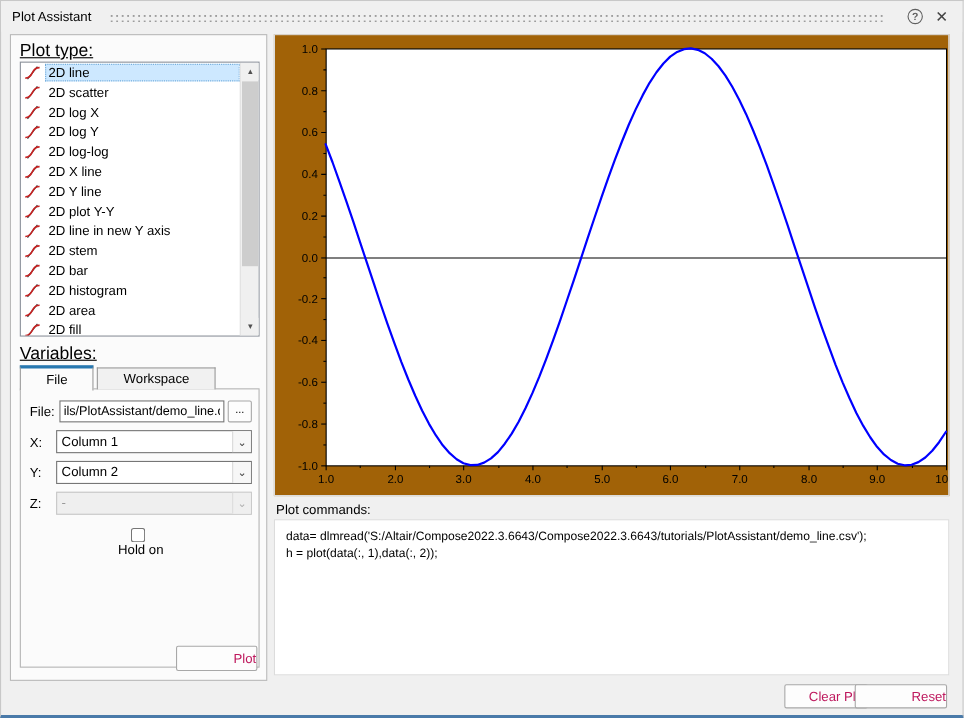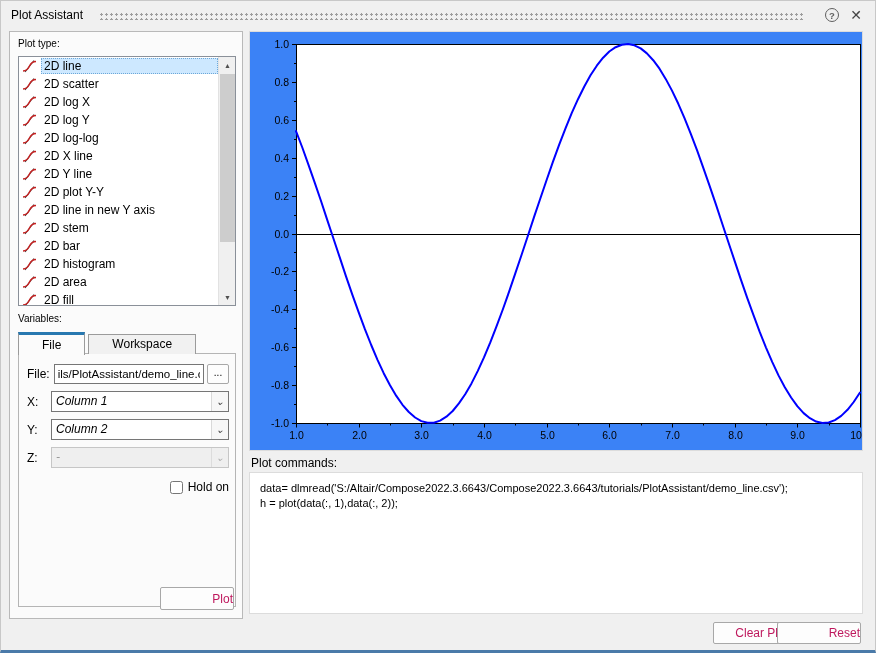--- a/index.html
+++ b/index.html
@@ -20,21 +20,21 @@
     background-image: radial-gradient(circle, #9d9d9d 1px, transparent 1.3px);
     background-size: 5px 5px; background-position: 0 0; }
   .tb-btn { width: 18px; height: 18px; display: flex; align-items: center; justify-content: center;
     color: #555; cursor: default; margin-left: 6px; font-size: 12px; }
   .help-circle { width: 14px; height: 14px; border: 1.4px solid #606060; border-radius: 50%;
     display: flex; align-items: center; justify-content: center; font-size: 9.5px; font-weight: bold; color: #606060; }
   .close-x { font-size: 14px; color: #444; }
   
   .left-panel { position: absolute; left: 8px; top: 30px; width: 234px; height: 588px;
     background: #fbfbfb; border: 1px solid #b9b9b9; }
-  .sec-label { position: absolute; left: 8px; font-size: 10px; color: #000; }
+  .sec-label { position: absolute; left: 8px; font-size: 16px; color: #000; text-decoration: underline; }
   .listbox { position: absolute; left: 8px; top: 24px; width: 218px; height: 250px;
     background: #fff; border: 1px solid #8a9099; overflow: hidden; }
   .list-inner { position: absolute; left: 0; top: 0; right: 17px; bottom: 0; overflow: hidden; }
   .pt-item { display: flex; align-items: center; height: 18px; padding-left: 3px; cursor: default; }
   .pt-icon { width: 16px; height: 15px; flex: 0 0 16px; display: flex; align-items: center; }
   .pt-item .lbl { flex: 1; font-size: 12px; line-height: 16px; padding: 0 3px; margin-left: 3px;
     white-space: nowrap; overflow: hidden; }
   .pt-item.selected .lbl { background: #cde8ff; outline: 1px dotted #6da8d8; outline-offset: -1px; }
   
   .vscroll { position: absolute; top: 0; right: 0; width: 17px; bottom: 0; background: #f0f0f0; border-left: 1px solid #e2e2e2; }
@@ -52,36 +52,36 @@
   .frow { display: flex; align-items: center; margin-bottom: 7px; font-size: 12px; }
   .frow label { margin-right: 4px; white-space: nowrap; }
   .frow.compact { font-size: 11.5px; }
   input[type="text"] { height: 20px; border: 1px solid #767676; background: #fff; font-family: "Liberation Sans", sans-serif;
     font-size: 11.5px; padding: 0 3px; }
   .file-input { flex: 1; min-width: 0; }
   .browse-btn { width: 22px; height: 20px; margin-left: 3px; background: #fdfdfd; border: 1px solid #a8a8a8;
     font-size: 10px; line-height: 16px; text-align: center; border-radius: 2px; cursor: default; }
   .mini-input { width: 30px; height: 19px; }
   .mini-input2 { width: 26px; height: 19px; }
-  .combo { position: relative; flex: 1; height: 21px; border: 1px solid #767676; background: #fff; font-style: italic; }
+  .combo { position: relative; flex: 1; height: 21px; border: 1px solid #767676; background: #fff; }
   .combo .val { position: absolute; left: 4px; top: 0; line-height: 19px; font-size: 12px; }
   .combo .arrow { position: absolute; right: 0; top: 0; bottom: 0; width: 17px; border-left: 1px solid #d9d9d9;
     background: #f7f7f7; display: flex; align-items: center; justify-content: center; font-size: 10px; color: #444; }
   .combo.disabled { background: #efefef; border-color: #c6c6c6; }
   .combo.disabled .val { color: #9a9a9a; }
   .combo.disabled .arrow { color: #b0b0b0; background: #efefef; border-left-color: #dcdcdc; }
   .xyz-label { display: inline-block; width: 20px; }
-  .hold-row { display: flex; justify-content: flex-end; align-items: center; margin-top: 12px; font-size: 12px; }
+  .hold-row { display: flex; justify-content: flex-end; align-items: center; margin-top: 12px; font-size: 12px; flex-direction: column; }
   input[type="checkbox"] { width: 13px; height: 13px; margin-right: 5px; }
   .btn { background: #fdfdfd; border: 1px solid #a8a8a8; border-radius: 2px; font-family: "Liberation Sans", sans-serif;
     font-size: 12px; color: #be185d; text-align: right; cursor: default; }
   .plot-btn { position: absolute; right: 8px; bottom: 8px; width: 74px; height: 23px; }
   
   .plot-panel { position: absolute; left: 248px; top: 30px; width: 614px; height: 420px;
-    background: #3b82f6; border: 1px solid #dcdcdc; }
+    background: #a16207; border: 1px solid #dcdcdc; }
   .cmd-label { position: absolute; left: 250px; top: 455px; font-size: 12px; }
   .cmd-box { position: absolute; left: 248px; top: 471px; width: 614px; height: 142px;
     background: #fff; border: 1px solid #dcdcdc; padding: 8px 10px; overflow: hidden; }
   .cmd-line { font-size: 11px; line-height: 15px; color: #000; white-space: nowrap; }
   .footer-btn { position: absolute; top: 621px; height: 22px; }
   .clear-btn { right: 86px; width: 76px; }
   .reset-btn { right: 14px; width: 84px; }
   svg text { font-family: "Liberation Sans", sans-serif; }
 </style>
 </head>

